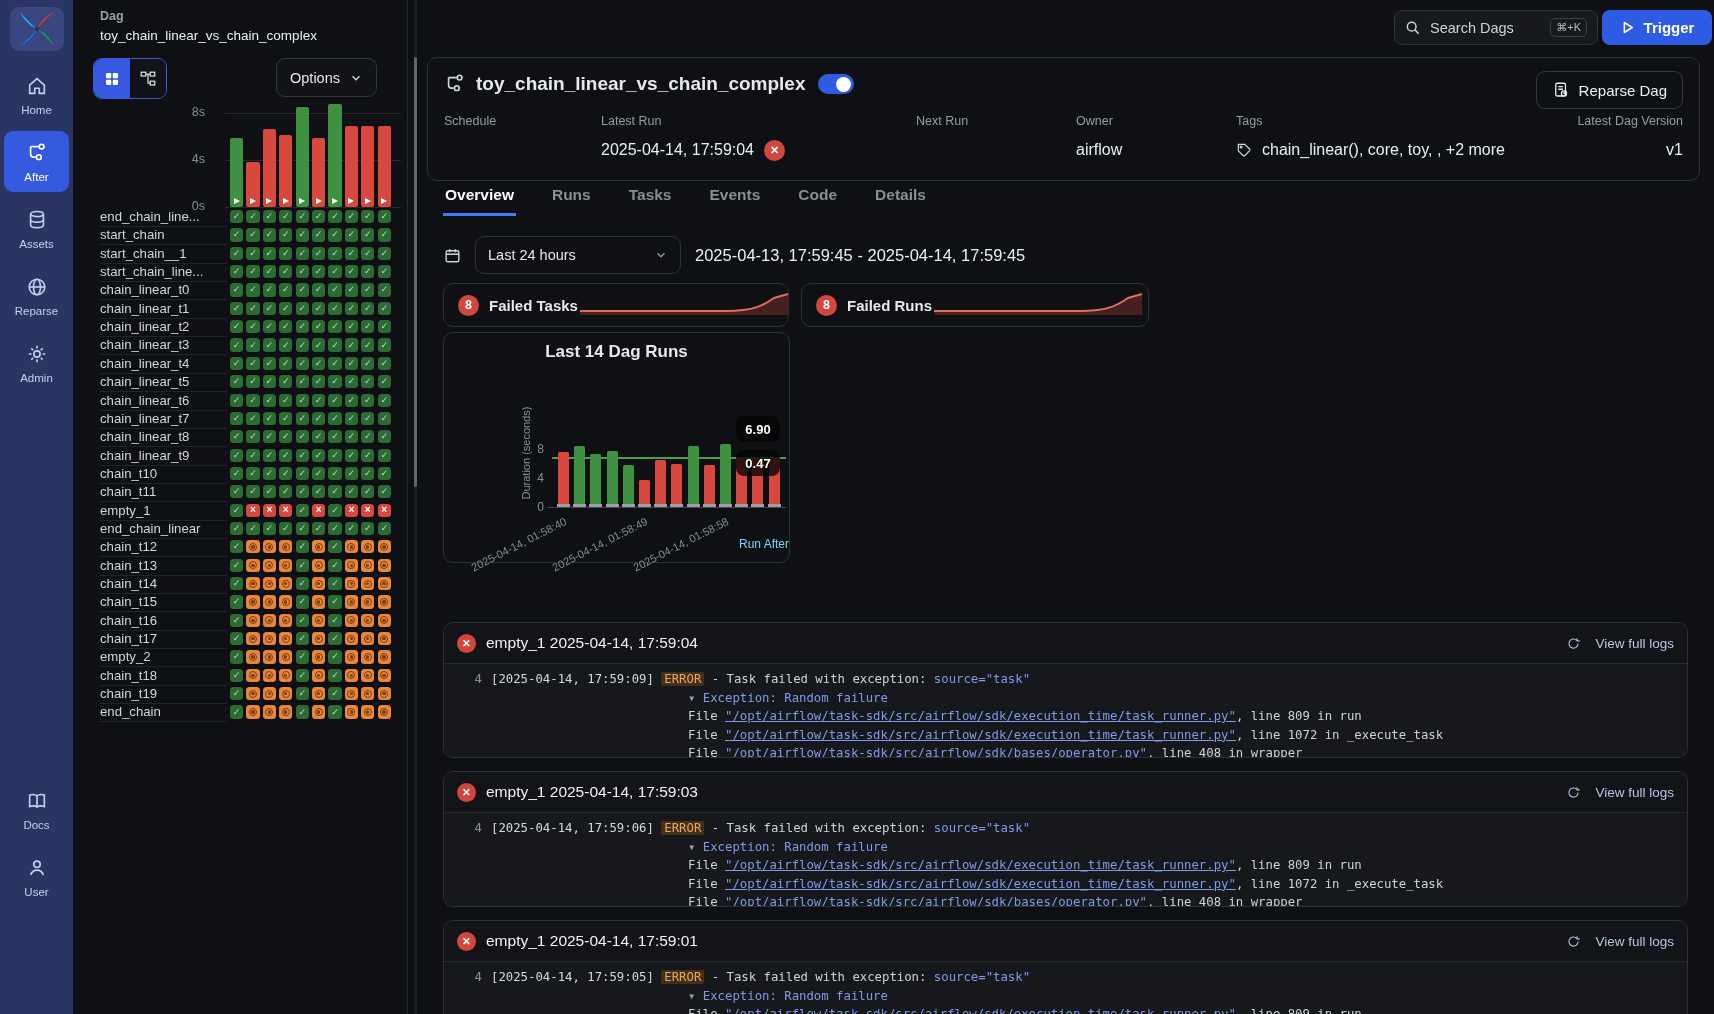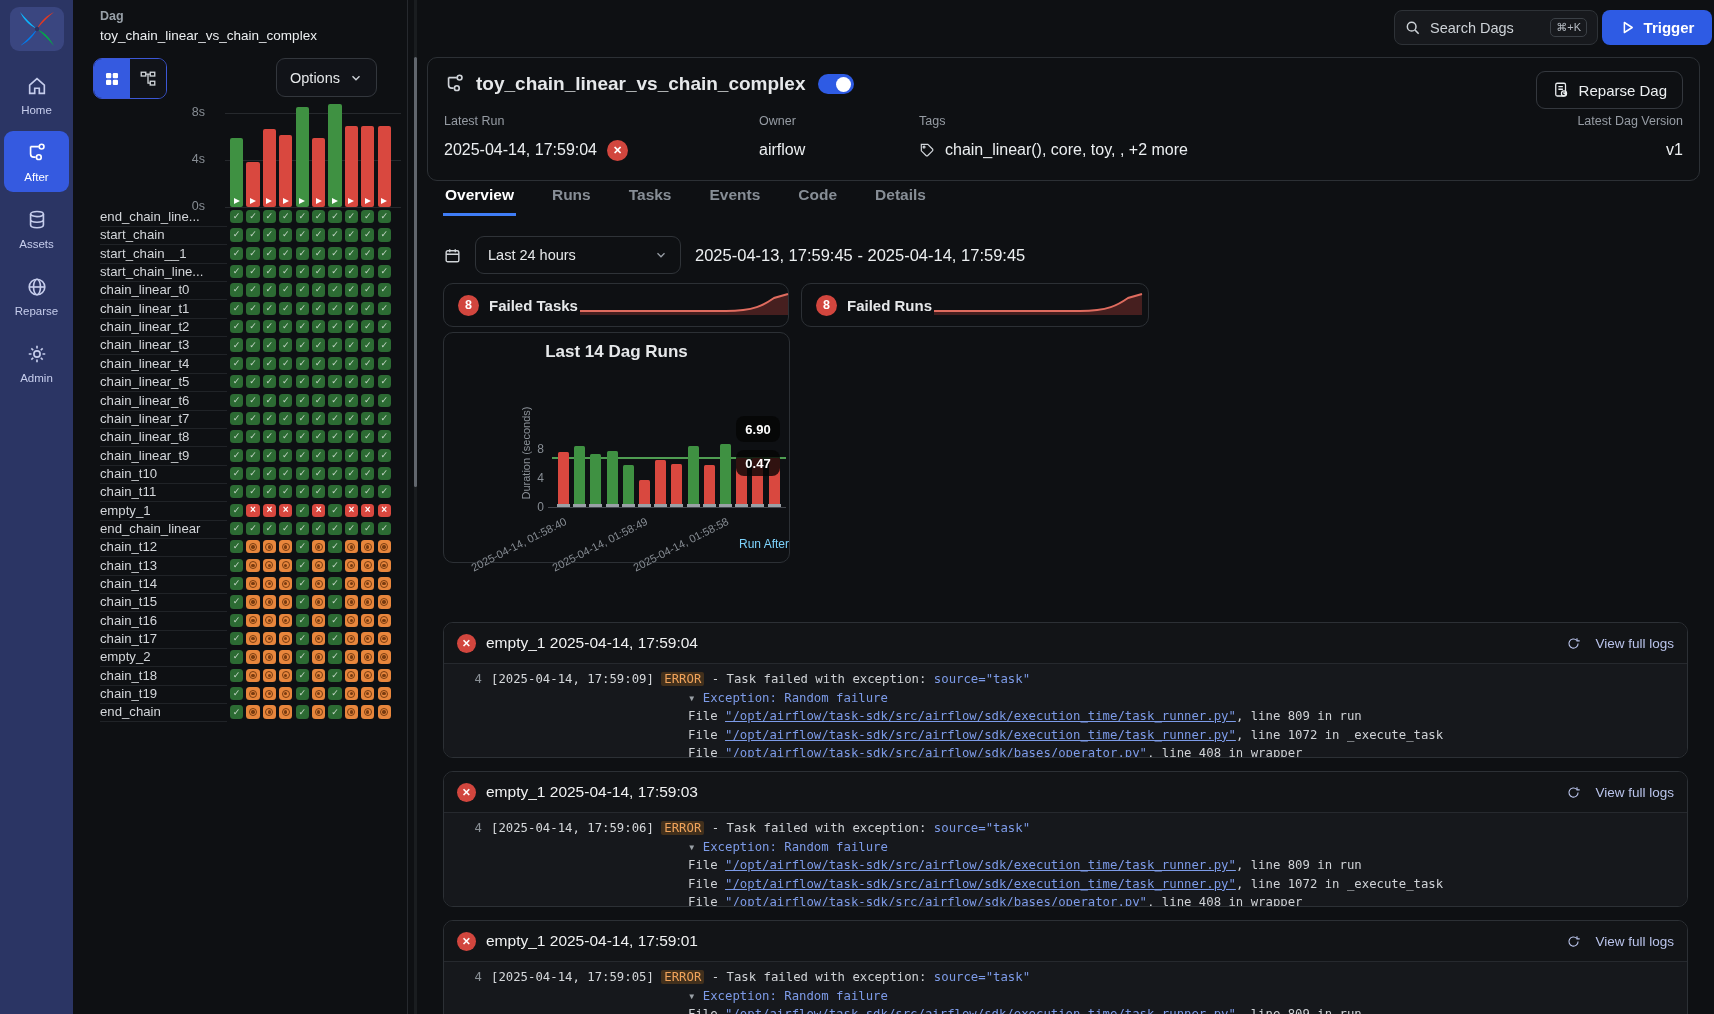--- a/index.html
+++ b/index.html
@@ -177,20 +177,35 @@
         </div>
         <div class="rail-item">
           <svg viewBox="0 0 24 24" width="22" height="22" fill="none" stroke="currentColor" stroke-width="1.8">
             <circle cx="12" cy="12" r="3.4"></circle>
             <path d="M12 3 v3 M12 18 v3 M3 12 h3 M18 12 h3 M5.8 5.8 l2.1 2.1 M16.1 16.1 l2.1 2.1 M18.2 5.8 l-2.1 2.1 M7.9 16.1 l-2.1 2.1"></path>
           </svg>
           <span>Admin</span>
         </div>
       </nav>
     <div class="rail-spacer"></div>
+    <nav id="rail-bottom" class="rail-bottom">
+        <div class="rail-item">
+          <svg viewBox="0 0 24 24" width="22" height="22" fill="none" stroke="currentColor" stroke-width="1.8">
+            <path d="M12 6.5 C10 4.6 7 4.6 4 5.6 V18 c3-1 6-1 8 .6 2-1.6 5-1.6 8-.6 V5.6 c-3-1-6-1-8 .9 Z M12 6.5 V18.6"></path>
+          </svg>
+          <span>Docs</span>
+        </div>
+        <div class="rail-item">
+          <svg viewBox="0 0 24 24" width="22" height="22" fill="none" stroke="currentColor" stroke-width="1.8">
+            <circle cx="12" cy="8" r="3.5"></circle>
+            <path d="M5 19.5 c1.5-3.6 4-5.2 7-5.2 s5.5 1.6 7 5.2"></path>
+          </svg>
+          <span>User</span>
+        </div>
+      </nav>
   </aside>
 
   <div class="breadcrumb">
     <div class="crumb-section">Dag</div>
     <div class="crumb-title">toy_chain_linear_vs_chain_complex</div>
   </div>
 
   <div class="searchbox">
     <svg width="16" height="16" viewBox="0 0 24 24" fill="none" stroke="#cdd2d7" stroke-width="2.2">
         <circle cx="10" cy="10" r="6.5"></circle>
@@ -1158,25 +1173,37 @@
           <svg width="18" height="18" viewBox="0 0 24 24" fill="none" stroke="#eceff1" stroke-width="1.7">
             <rect x="5" y="3" width="13" height="17" rx="2"></rect>
               <path d="M8.5 7.5 h6 M8.5 11 h6"></path>
               <circle cx="16" cy="16.5" r="3.4"></circle>
               <path d="M16 14.8 v1.7 l1.2 .8"></path>
             </svg>
           <span>Reparse Dag</span>
         </button>
       </div>
       <div class="fields-row" id="dag-fields">
+          <div class="field" style="width: 157px;">
+            <div class="f-label">Schedule</div>
+            <div class="f-value">
+              <span></span>
+            </div>
+          </div>
           <div class="field" style="width: 315px;">
             <div class="f-label">Latest Run</div>
             <div class="f-value">
               <span>2025-04-14, 17:59:04</span>
               <span class="fail-badge">✕</span>
+            </div>
+          </div>
+          <div class="field" style="width: 160px;">
+            <div class="f-label">Next Run</div>
+            <div class="f-value">
+              <span></span>
             </div>
           </div>
           <div class="field" style="width: 160px;">
             <div class="f-label">Owner</div>
             <div class="f-value">
               <span>airflow</span>
             </div>
           </div>
           <div class="field" style="flex: 1 1 0%;">
             <div class="f-label">Tags</div>

